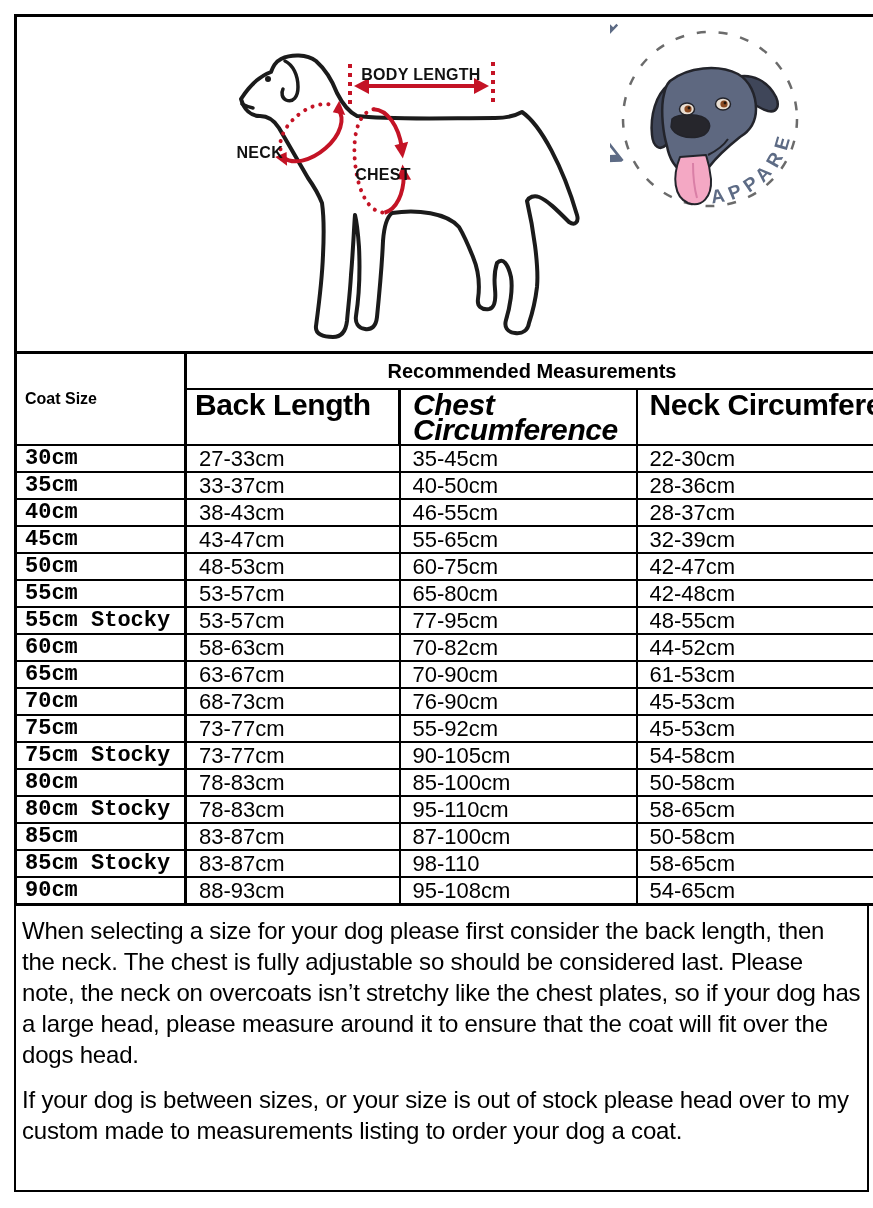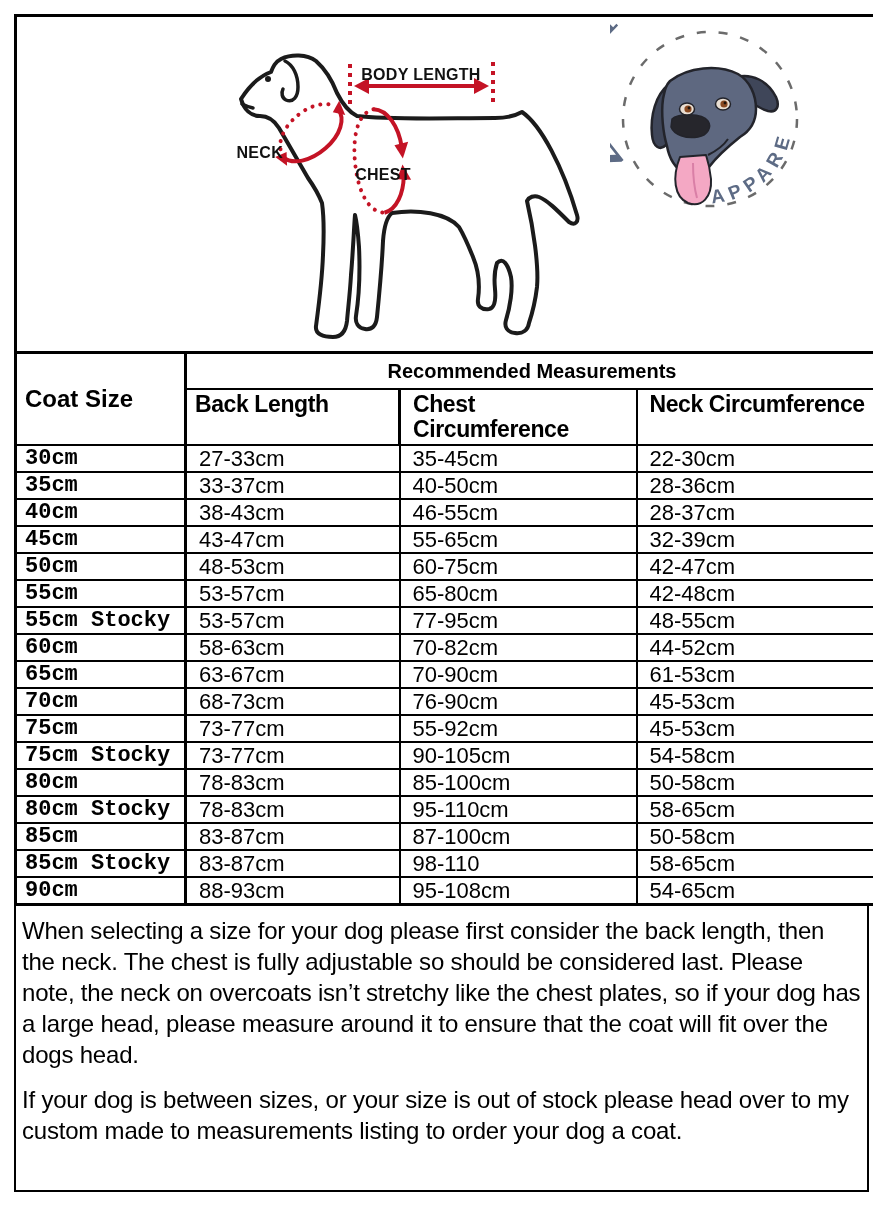--- a/index.html
+++ b/index.html
@@ -12,23 +12,23 @@
   .logo-svg{position:absolute;left:593px;top:2px;}
   .diagram-label{font-family:"Liberation Sans",sans-serif;font-weight:bold;font-size:16px;letter-spacing:.3px;fill:#111;}
   .logo-top-text{font-family:"DejaVu Serif",serif;font-weight:bold;font-size:40px;letter-spacing:9px;fill:var(--logo-text-slate);}
   .logo-bottom-text{font-family:"Liberation Sans",sans-serif;font-weight:bold;font-size:19px;letter-spacing:6px;fill:var(--logo-text-slate);}
 
   
   .size-table{width:863px;border-collapse:collapse;table-layout:fixed;border:3px solid var(--border-black);}
   .size-table th,.size-table td{border:2px solid var(--border-black);padding:0 6px 0 12px;text-align:left;overflow:hidden;}
   .size-table tr > *:first-child{border-right-width:3px;padding-left:8px;}
   .th-group{height:34px;text-align:center !important;font-size:20px;font-weight:bold;padding:0 !important;}
-  .th-corner{font-size:24px;font-weight:bold;vertical-align:middle;}
-  .th-col{height:52px;font-size:23px;font-weight:bold;vertical-align:top;padding-top:2px !important;line-height:25px;letter-spacing:-0.4px;white-space:nowrap;}
-  .th-col .wrap2{display:block;width:150px;white-space:normal;}
+  .th-corner{font-size:16px;font-weight:bold;vertical-align:middle;}
+  .th-col{height:52px;font-size:30px;font-weight:bold;vertical-align:top;padding-top:2px !important;line-height:25px;letter-spacing:-0.4px;white-space:nowrap;}
+  .th-col .wrap2{display:block;width:150px;white-space:normal;font-style:italic;}
   .size-table tbody td{height:25px;line-height:25px;font-size:22px;white-space:nowrap;}
   .size-table tbody td:first-child{font-weight:bold;font-family:Liberation Mono, monospace;}
 
   
   .notes{width:839px;height:266px;border:2px solid var(--border-black);border-top:none;padding:9px 6px;background:#fff;}
   .notes p{margin:0 0 14px 0;font-size:24px;line-height:31px;letter-spacing:-0.2px;}
   .notes p:last-child{margin-bottom:0;}
 </style>
 </head>
 <body>

